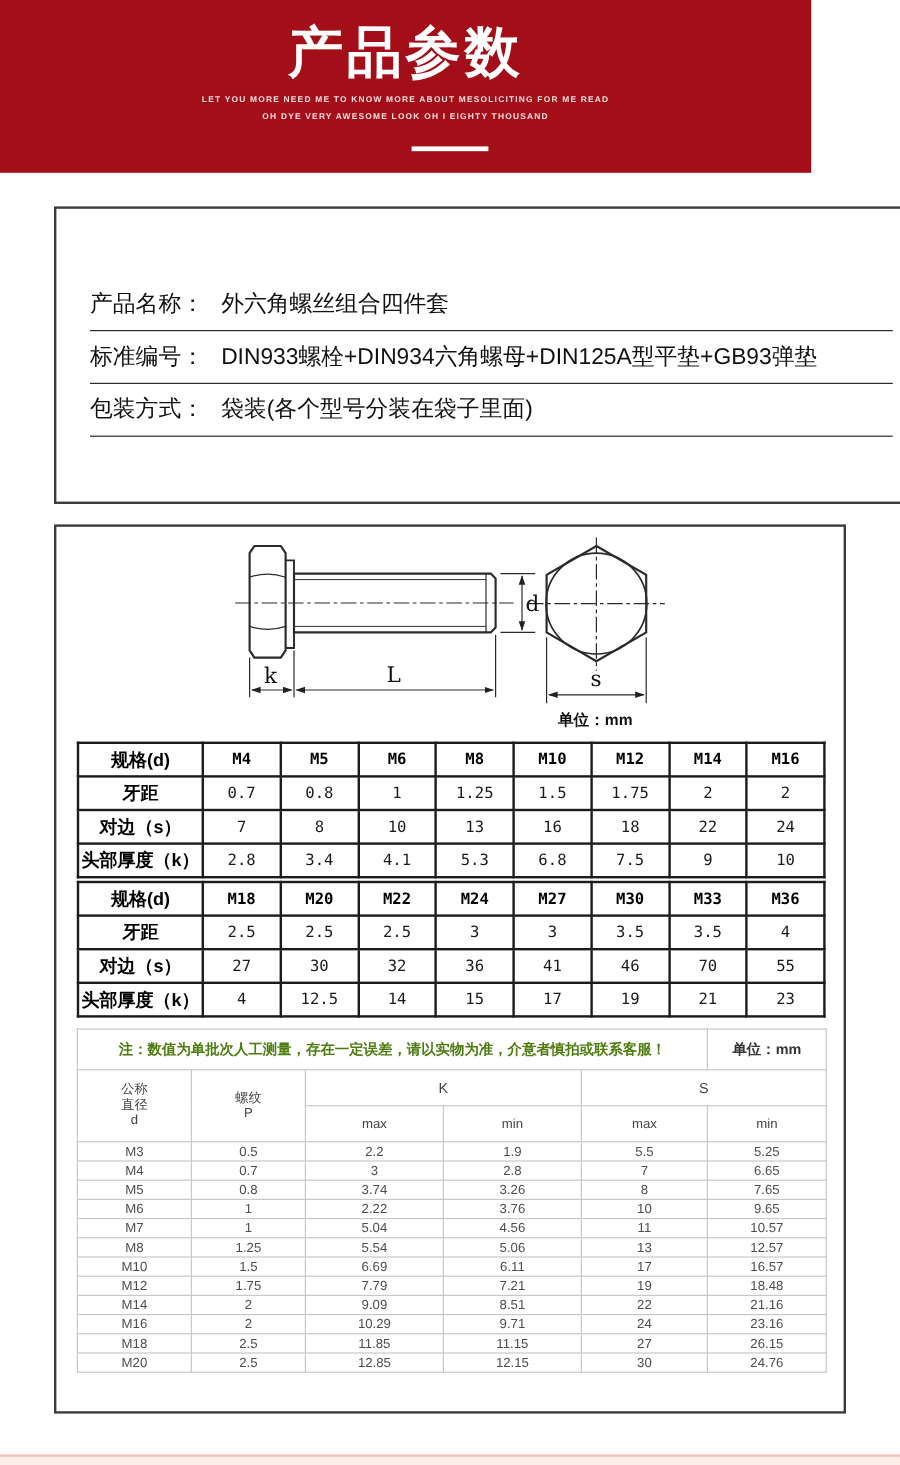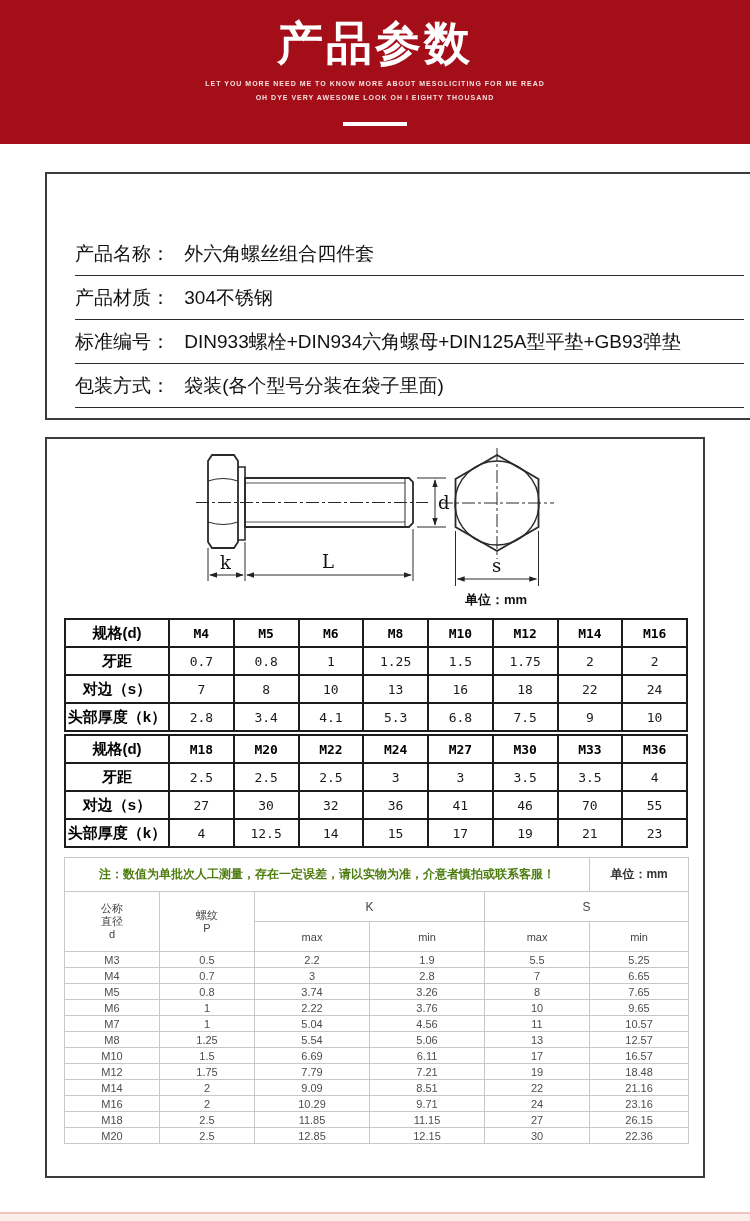--- a/index.html
+++ b/index.html
@@ -1,21 +1,21 @@
 <!DOCTYPE html>
 <html><head>
 <meta charset="utf-8">
 <style>
   * { margin:0; padding:0; box-sizing:border-box; }
   html,body { background:#fff; }
   body { font-family:"Liberation Sans", sans-serif; }
   .page { position:relative; width:750px; height:1221px; background:#fff; overflow:hidden; margin:0 auto; }
 
   
-  .banner { position:absolute; left:0; top:0; width:750px; height:144px; background:#a30e19; text-align:center; }
+  .banner { position:absolute; left:0; top:0; width:676px; height:144px; background:#a30e19; text-align:center; }
   .banner-title { padding-top:13px; font-size:46px; font-weight:bold; color:#fff; letter-spacing:3px; }
   .banner-sub { margin-top:9px; font-size:20px; color:#fff; letter-spacing:1px; }
   .banner-en { margin-top:4px; font-size:7px; font-weight:bold; color:#f6dfdf; letter-spacing:1px; line-height:10px; }
   .banner-bar { position:absolute; left:343px; top:122px; width:64px; height:4px; background:#fff; }
 
   
   .info-box { position:absolute; left:45px; top:172px; width:723px; height:248px; border:2px solid #3c3c3c; background:#fff; }
   .info-rows { position:absolute; left:28px; right:22px; top:58px; }
   .irow { height:44px; line-height:44px; border-bottom:1px solid #2b2b2b; font-size:19px; color:#111; white-space:nowrap; }
   .ilabel { display:inline-block; min-width:98px; }
@@ -63,24 +63,20 @@
     <div class="banner-en">LET YOU MORE NEED ME TO KNOW MORE ABOUT MESOLICITING FOR ME READ</div>
     <div class="banner-en">OH DYE VERY AWESOME LOOK OH I EIGHTY THOUSAND</div>
     <div class="banner-bar"></div>
   </div>
 
   <div class="info-box">
     <div class="info-rows">
       <div class="irow">
         <span class="ilabel">产品名称：</span>
         <span class="ivalue">外六角螺丝组合四件套</span>
-      </div>
-      <div class="irow">
-        <span class="ilabel">产品材质：</span>
-        <span class="ivalue">304不锈钢</span>
       </div>
       <div class="irow">
         <span class="ilabel">标准编号：</span>
         <span class="ivalue">DIN933螺栓+DIN934六角螺母+DIN125A型平垫+GB93弹垫</span>
       </div>
       <div class="irow">
         <span class="ilabel">包装方式：</span>
         <span class="ivalue">袋装(各个型号分装在袋子里面)</span>
       </div>
     </div>
@@ -373,21 +369,21 @@
         <td class="dc">11.15</td>
         <td class="dc">27</td>
         <td class="dc">26.15</td>
       </tr>
       <tr>
         <td class="dc">M20</td>
         <td class="dc">2.5</td>
         <td class="dc">12.85</td>
         <td class="dc">12.15</td>
         <td class="dc">30</td>
-        <td class="dc">22.36</td>
+        <td class="dc">24.76</td>
       </tr>
     </tbody>
       </table>
 
   </div>
 
   <div class="pink-strip"></div>
 </div>
 
 </body></html>

